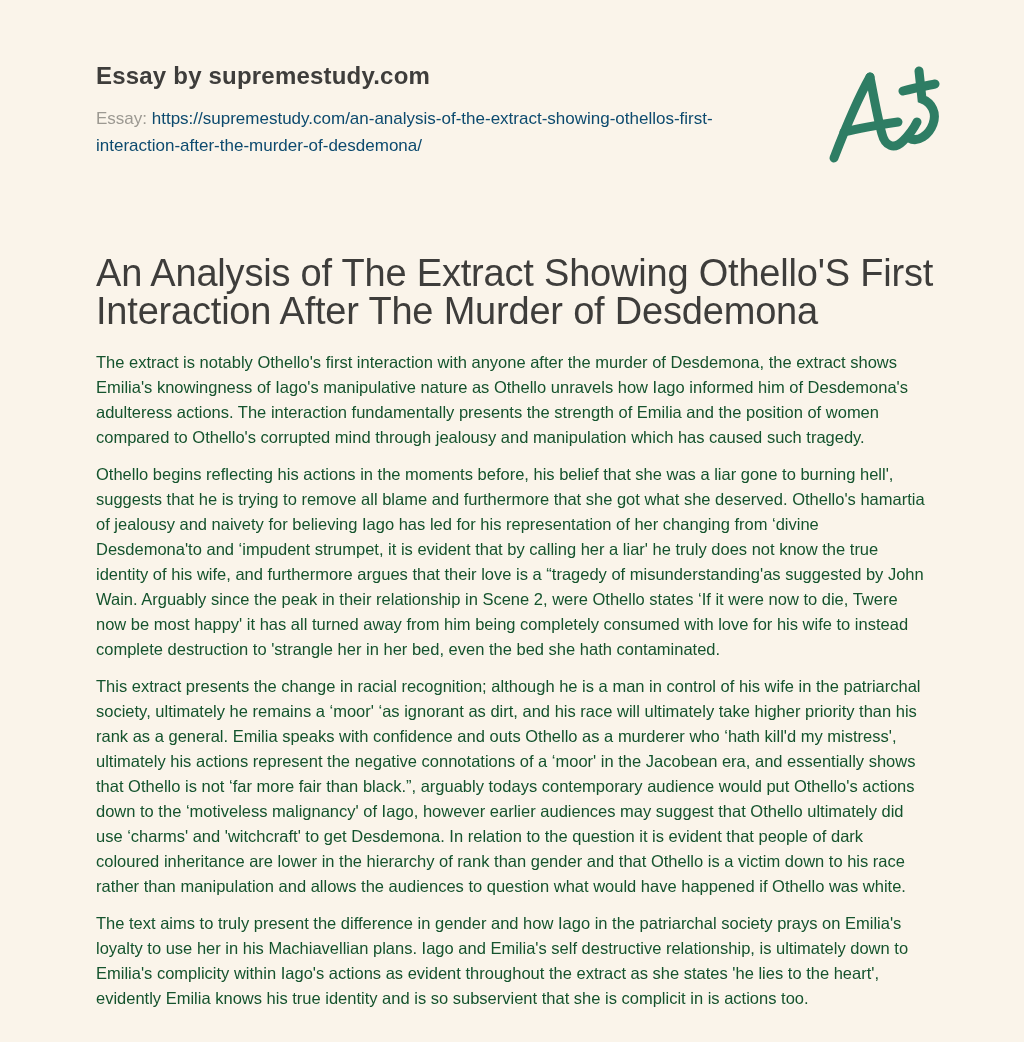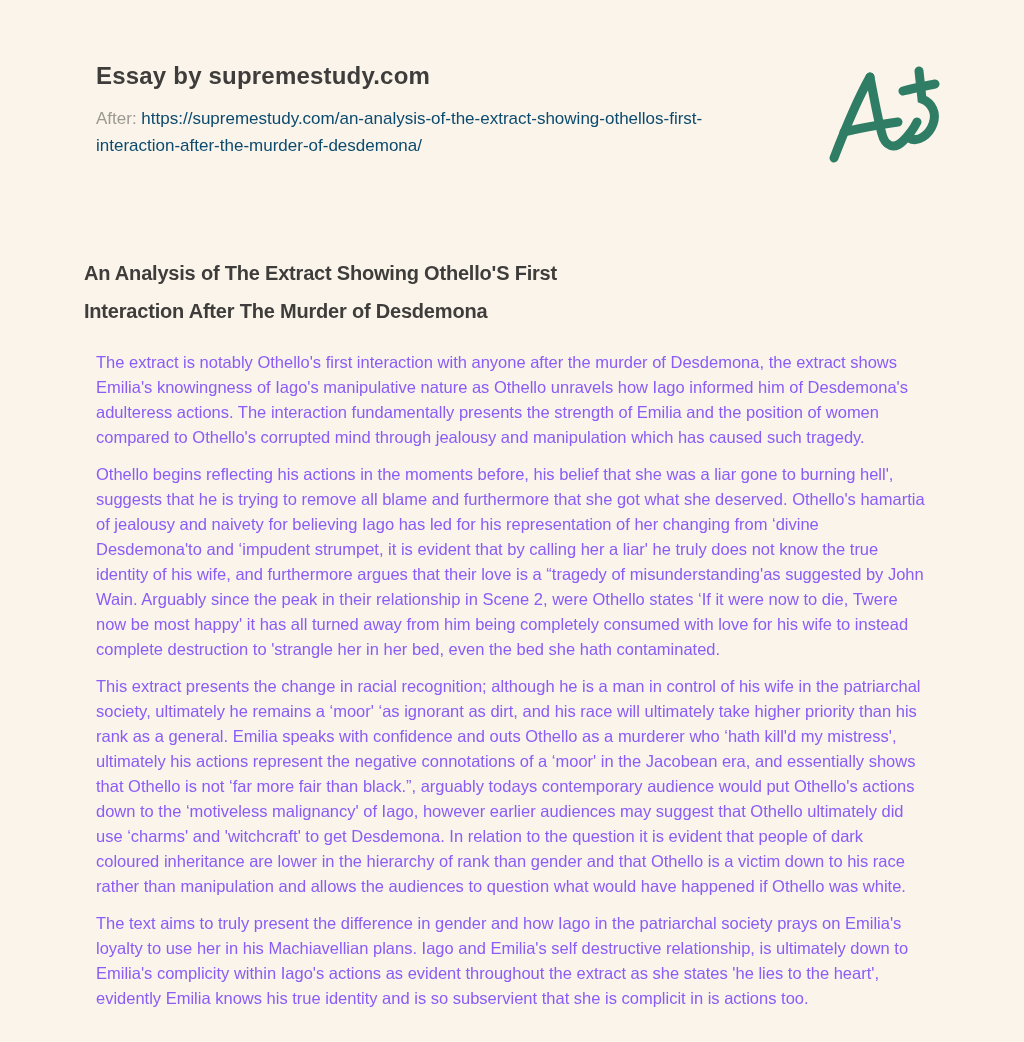--- a/index.html
+++ b/index.html
@@ -41,49 +41,49 @@
   }
   .logo {
     position: absolute;
     left: 818px;
     top: 58px;
     width: 122px;
     height: 108px;
   }
   .essay-title {
     position: absolute;
-    left: 84px;
+    left: 96px;
     top: 254px;
     width: 850px;
-    font-size: 20px;
+    font-size: 38px;
     line-height: 38px;
-    font-weight: 700;
+    font-weight: 400;
     color: #3E3D3B;
     letter-spacing: -0.2px;
     white-space: pre-line;
   }
   .essay-body {
     position: absolute;
     left: 96px;
     top: 350px;
     width: 833px;
     font-size: 16.5px;
     line-height: 25px;
-    color: #8b5cf6;
+    color: #14532d;
   }
   .essay-body p { margin-bottom: 12px; }
 </style>
 </head>
 <body>
 
 <div class="page">
 
   <div class="header-title">Essay by supremestudy.com</div>
 
-  <div class="source-block"><span class="source-label">After: </span><a class="source-link">https://supremestudy.com/an-analysis-of-the-extract-showing-othellos-first-interaction-after-the-murder-of-desdemona/</a></div>
+  <div class="source-block"><span class="source-label">Essay: </span><a class="source-link">https://supremestudy.com/an-analysis-of-the-extract-showing-othellos-first-interaction-after-the-murder-of-desdemona/</a></div>
 
   <div class="logo">
     <svg width="122" height="108" viewBox="0 0 122 108" fill="none" xmlns="http://www.w3.org/2000/svg">
       <g stroke="#2E7D64" stroke-width="9" stroke-linecap="round" fill="none">
 
         <path d="M16 100 C26 74 40 40 52 19"></path>
 
         <path d="M52 19 C56 40 60 62 64 76 C67 88 76 92 85 83 C91 77 96 70 99 64"></path>
 
         <path d="M26 74 C42 70 60 67 80 64"></path>

